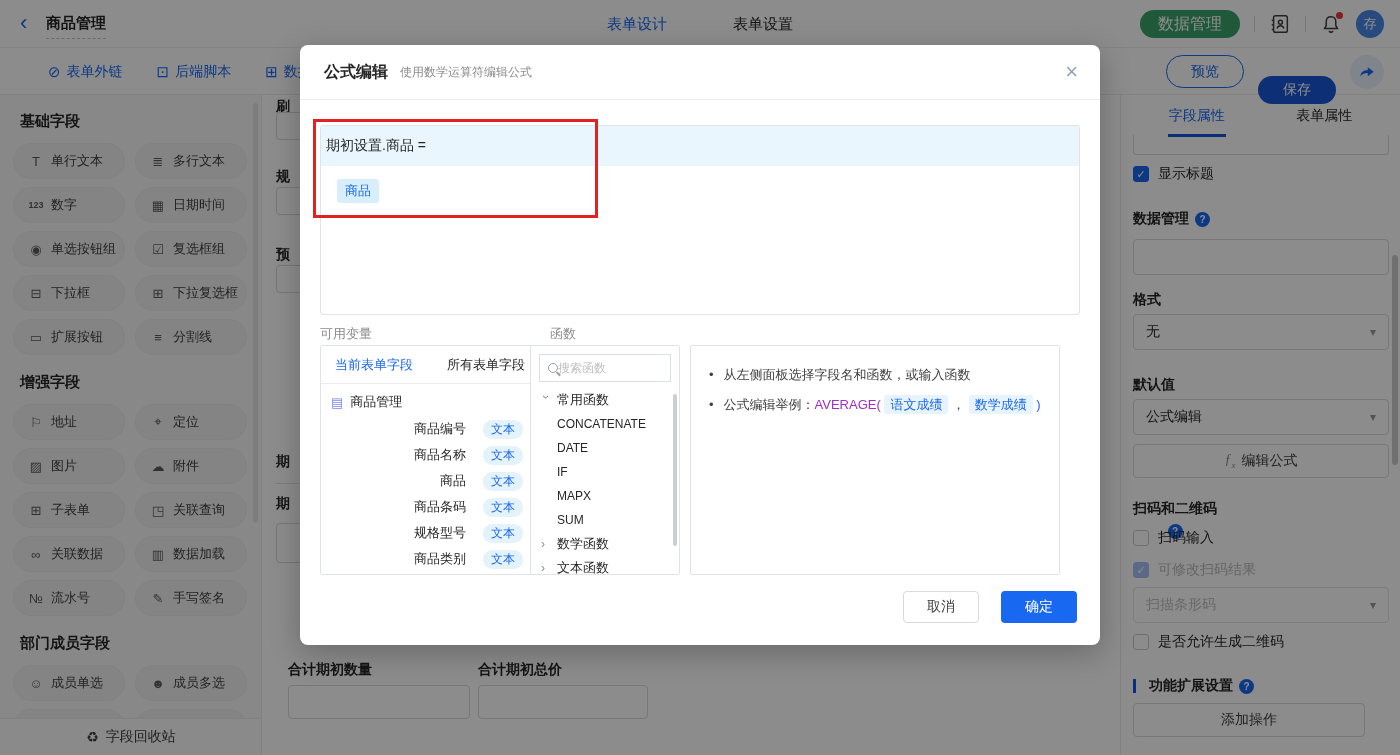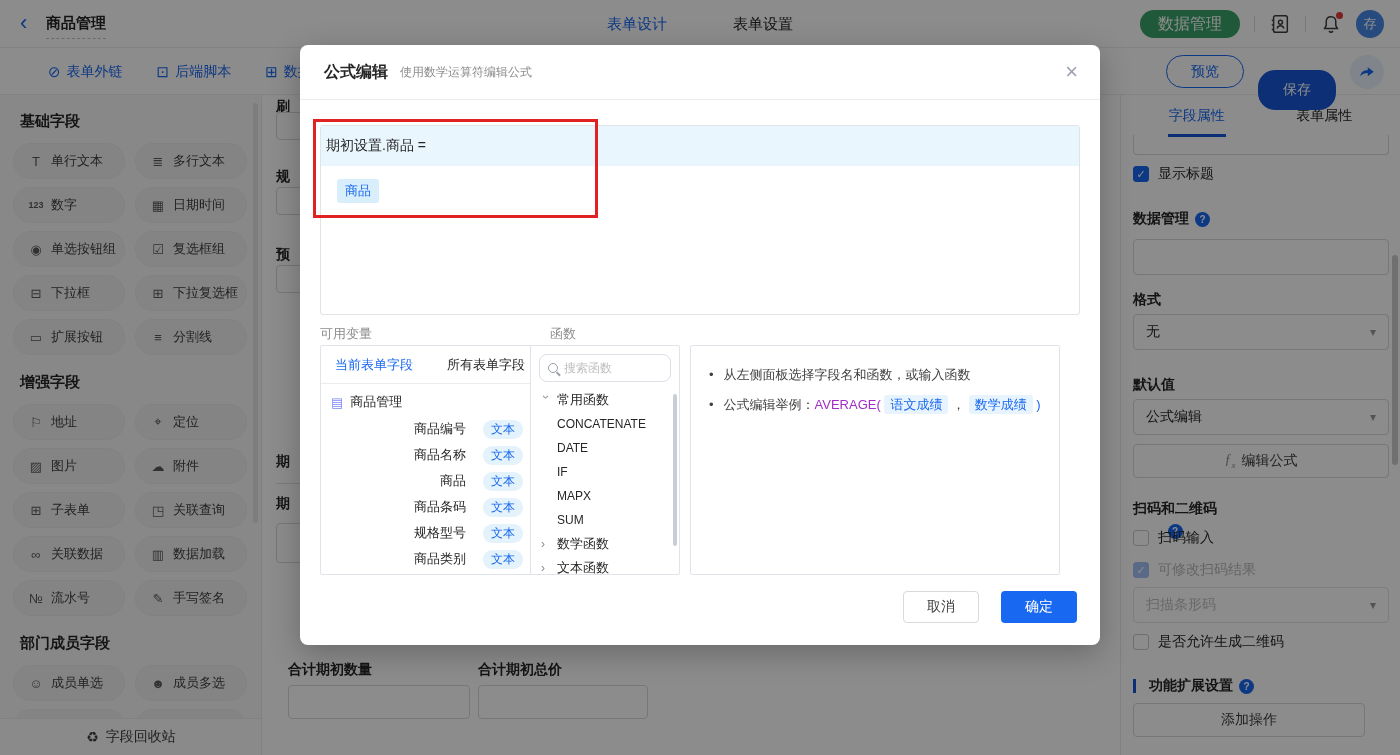--- a/index.html
+++ b/index.html
@@ -23,21 +23,21 @@
   .bell-dot { position:absolute; right:-1px; top:-1px; width:7px; height:7px; border-radius:50%; background:#e63a3a; }
   .avatar { width:28px; height:28px; border-radius:50%; background:#4788e8; color:#fff; font-size:13px; display:flex; align-items:center; justify-content:center; cursor:pointer; }
 
   
   .toolbar { position:absolute; left:0; top:48px; width:1400px; height:47px; background:#fff; border-bottom:1px solid #ededed; z-index:1; }
   .tb-links { position:absolute; left:48px; top:0; height:47px; display:flex; align-items:center; gap:34px; }
   .tb-link { color:#1968f1; font-size:14px; display:flex; align-items:center; gap:6px; cursor:pointer; white-space:nowrap; }
   .tb-link .g { font-size:15px; }
   .tb-right { position:absolute; right:16px; top:0; height:47px; display:flex; align-items:center; gap:14px; }
   .btn-outline { height:33px; width:78px; border:1px solid #1968f1; border-radius:17px; color:#1968f1; background:#fff; font-size:14px; display:flex; align-items:center; justify-content:center; cursor:pointer; }
-  .btn-fill { height:40px; width:78px; border-radius:17px; color:#fff; background:#1757d6; font-size:14px; display:flex; align-items:center; justify-content:center; cursor:pointer;margin-top:36px; }
+  .btn-fill { height:28px; width:78px; border-radius:17px; color:#fff; background:#1757d6; font-size:14px; display:flex; align-items:center; justify-content:center; cursor:pointer;margin-top:36px; }
   .share-circle { width:34px; height:34px; border-radius:50%; background:#eaf1fd; display:flex; align-items:center; justify-content:center; cursor:pointer; }
 
   
   .palette { position:absolute; left:0; top:95px; width:262px; height:660px; background:#f7f8fa; border-right:1px solid #ececec; padding:17px 13px 0 13px; overflow:hidden; }
   .sec-title { font-size:15px; font-weight:bold; color:#262626; margin:0 7px 12px 7px; }
   .fld-grid { display:flex; flex-wrap:wrap; gap:8px 10px; margin-bottom:18px; }
   .fld-btn { width:112px; height:36px; border-radius:18px; background:#f0f1f3; border:1px solid #ebecee; display:flex; align-items:center; padding:0 0 0 14px; gap:7px; font-size:13px; color:#3d3d3d; cursor:pointer; white-space:nowrap; }
   .fld-btn .g { color:#5a5a5a; font-size:13px; width:16px; text-align:center; flex:none; }
   .fld-btn .g.num { font-size:9px; font-weight:bold; letter-spacing:0; }
   .recycle-bar { position:absolute; left:0; bottom:0; width:262px; height:37px; background:#fbfbfc; border-top:1px solid #ececec; display:flex; align-items:center; justify-content:center; gap:7px; font-size:14px; color:#3d3d3d; cursor:pointer; }
@@ -83,21 +83,21 @@
   .m-panel-label { position:absolute; font-size:13px; color:#8c8c8c; }
   .m-panel { position:absolute; top:300px; height:230px; border:1px solid #e0e3e8; border-radius:2px; background:#fff; overflow:hidden; }
   .var-tabs { height:38px; border-bottom:1px solid #ececec; display:flex; align-items:center; justify-content:space-between; padding:0 14px; }
   .var-tab { font-size:13px; color:#262626; cursor:pointer; }
   .var-tab.active { color:#1968f1; }
   .tree-root { display:flex; align-items:center; gap:7px; height:28px; padding:0 10px; font-size:13px; color:#262626; margin-top:4px; }
   .doc-ic { color:#7b88f5; font-size:13px; }
   .var-row { display:flex; align-items:center; justify-content:flex-end; height:26px; padding:0 16px 0 32px; font-size:13px; color:#262626; cursor:pointer;gap:17px; }
   .badge { background:#e4f3fb; color:#1968f1; font-size:12px; padding:1px 8px; border-radius:9px; }
   .mini-scroll { position:absolute; width:4px; background:#c9ced6; border-radius:2px; }
-  .search-box { margin:8px 8px 6px 8px; height:28px; border:1px solid #dcdfe6; border-radius:8px; display:flex; align-items:center; padding:0 8px; gap:6px; }
+  .search-box { margin:8px 8px 6px 8px; height:28px; border:1px solid #dcdfe6; border-radius:0; display:flex; align-items:center; padding:0 8px; }
   .mag { width:10px; height:10px; border:1.5px solid #9aa0a8; border-radius:50%; position:relative; flex:none; }
   .mag:after { content:""; position:absolute; width:5px; height:1.5px; background:#9aa0a8; transform:rotate(45deg); right:-4px; bottom:-2px; }
   .ph { font-size:12px; color:#bfbfbf; }
   .fn-group { display:flex; align-items:center; gap:6px; height:24px; padding:0 10px; font-size:13px; color:#262626; cursor:pointer; }
   .fn-chev { color:#8c8c8c; font-size:12px; display:inline-block; width:10px; }
   .fn-chev.down { transform:rotate(90deg); }
   .fn-item { height:24px; display:flex; align-items:center; padding:0 10px 0 26px; font-size:12px; color:#262626; cursor:pointer; }
   .hints { padding:14px 18px; font-size:13px; color:#404040; line-height:30px; }
   .hint-row { display:flex; gap:10px; align-items:flex-start; }
   .bullet { line-height:30px; }

